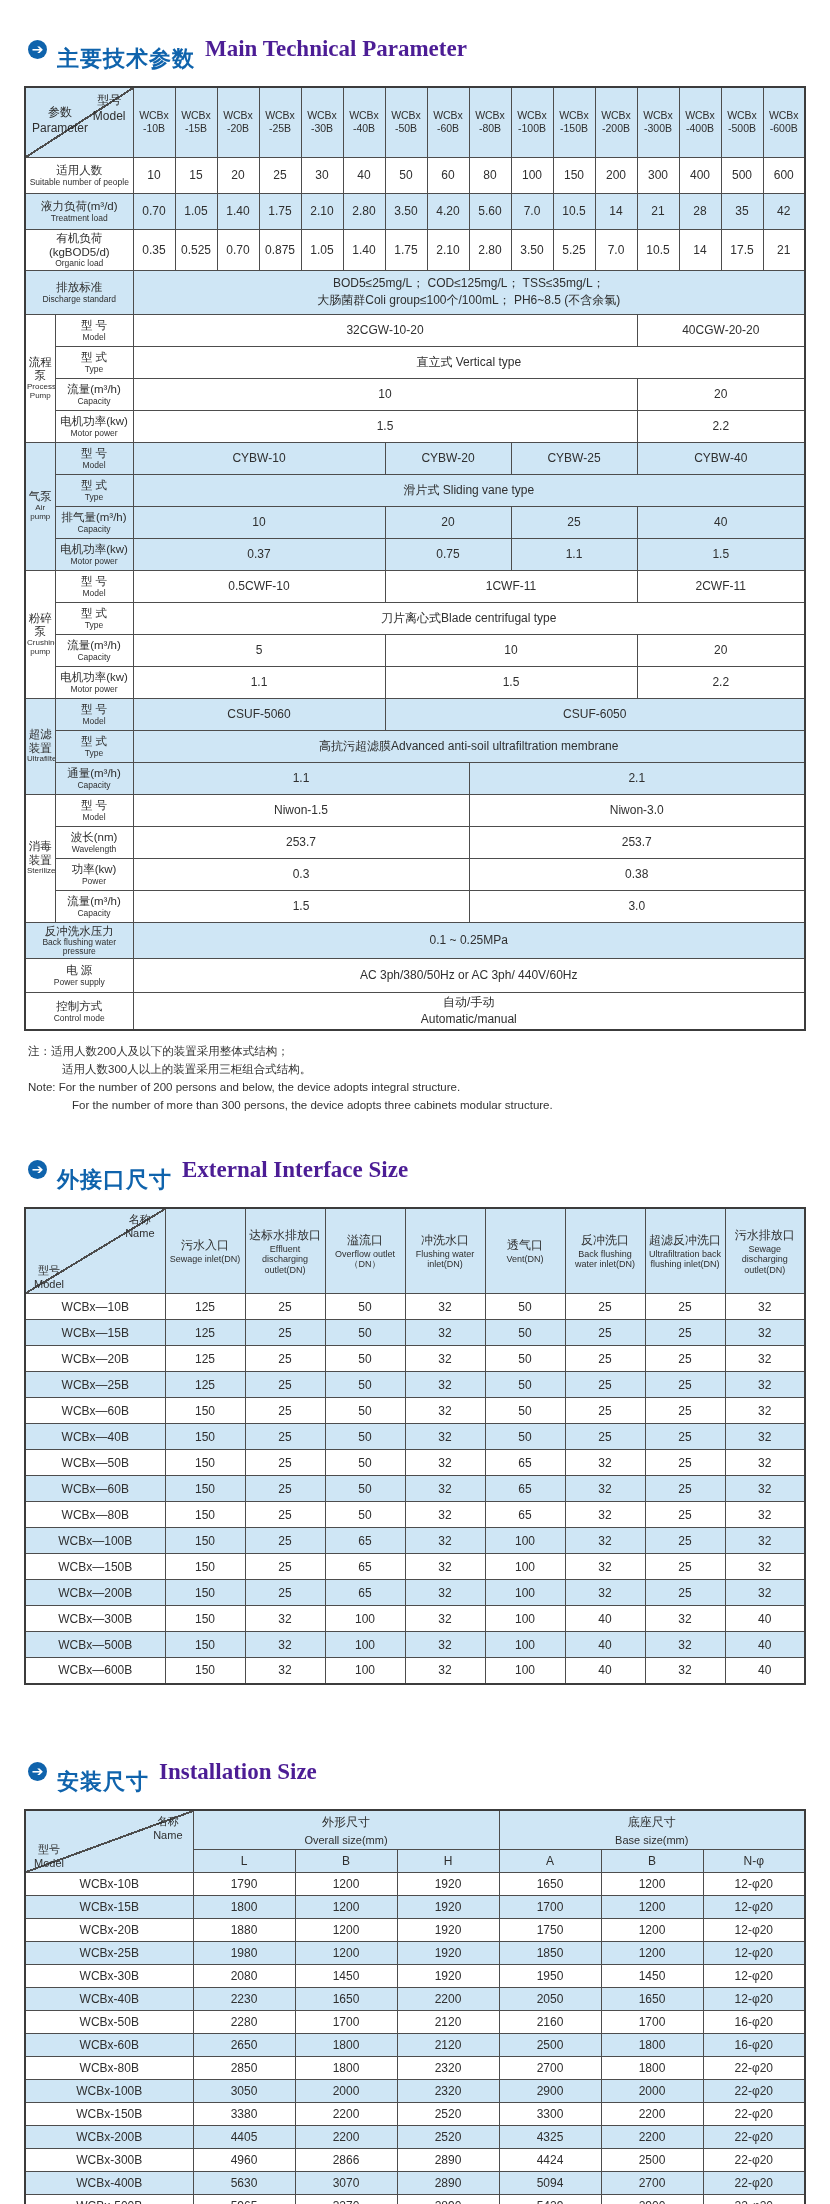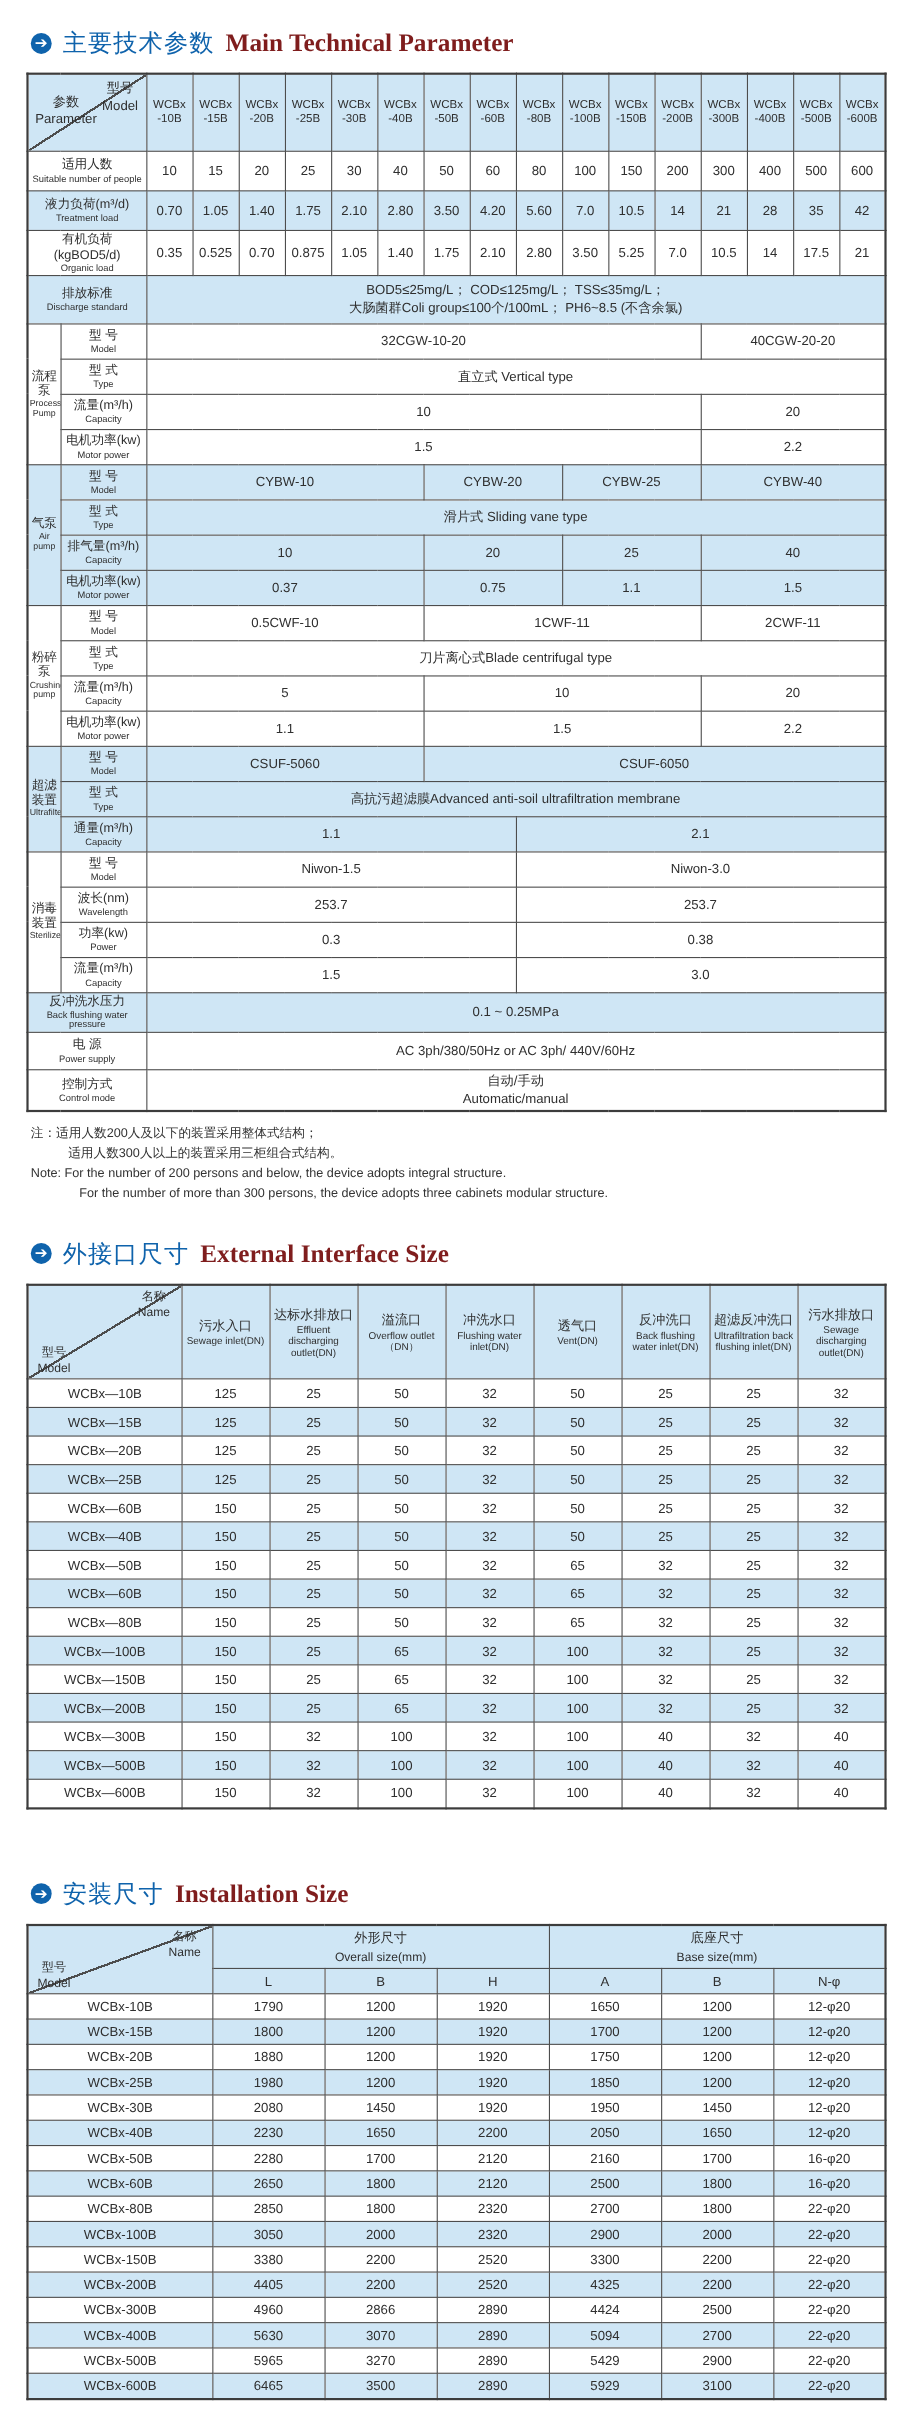--- a/index.html
+++ b/index.html
@@ -3,22 +3,22 @@
 <meta charset="utf-8">
 <style>
   html,body{margin:0;padding:0;background:#fff;}
   body{width:830px;font-family:"Liberation Sans","DejaVu Sans",sans-serif;color:#2f2f2f;}
   .page{padding:14px 22px 30px 24px;box-sizing:border-box;}
 
   
   .sec-title{display:flex;align-items:center;gap:10px;margin:10px 0 12px 4px;}
   .bullet{flex:0 0 auto;width:19px;height:19px;border-radius:50%;background:#0f63ac;color:#fff;
           font-size:14px;font-weight:bold;line-height:19px;text-align:center;}
-  .zh-t{font-size:22px;font-weight:normal;color:#0f63ac;letter-spacing:1px;}
-  .en-t{font-size:23px;font-weight:bold;color:#7f1d1d;font-family:"Liberation Serif","DejaVu Serif",serif;}
+  .zh-t{font-size:22px;font-weight:bold;color:#0f63ac;letter-spacing:1px;margin-top:20px;}
+  .en-t{font-size:23px;font-weight:bold;color:#4c1d95;font-family:"Liberation Serif","DejaVu Serif",serif;}
   .gap2{margin-top:30px;}
   .gap3{margin-top:62px;}
 
   
   table{border-collapse:collapse;table-layout:fixed;}
   th,td{border:1px solid #4d4d4d;text-align:center;vertical-align:middle;font-weight:normal;
         padding:1px;overflow:hidden;}
   .blue{background:#cfe6f5;}
   .val{font-size:12px;}
 

